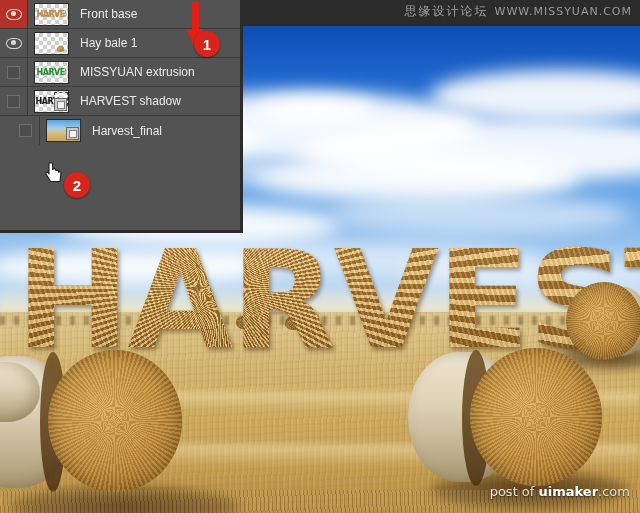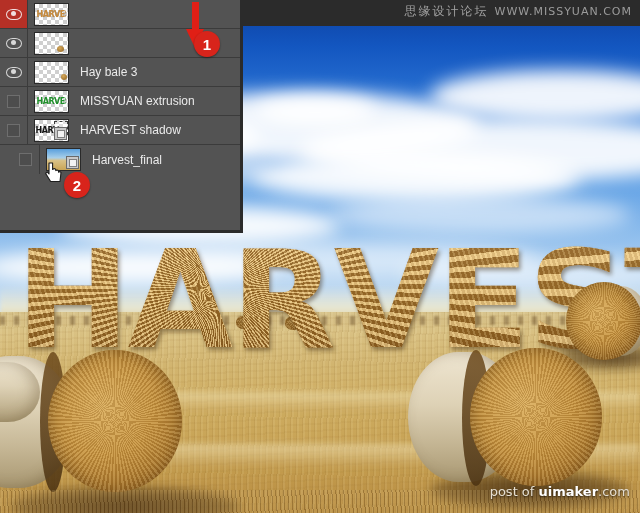--- a/index.html
+++ b/index.html
@@ -297,52 +297,40 @@
         <div class="eye">
             <div class="lid"></div>
             <div class="pupil"></div>
           </div>
       </div>
       <div class="thumbcell">
         <div class="thumb">
           <div class="t-word orange">HARVEST</div>
         </div>
       </div>
+      <div class="lname">Front base</div>
     </div>
 
 
     <div class="row">
       <div class="eyecell">
         <div class="eye">
             <div class="lid"></div>
             <div class="pupil"></div>
           </div>
       </div>
       <div class="thumbcell">
         <div class="thumb">
           <div class="t-blob" style="left:22px;top:13px;width:7px;height:6px;background:radial-gradient(circle at 40% 35%,#d6a95a,#8e601f);"></div>
         </div>
       </div>
-    </div>
-
-
-    <div class="row">
-      <div class="eyecell">
-        <div class="eye">
-            <div class="lid"></div>
-            <div class="pupil"></div>
-          </div>
-      </div>
-      <div class="thumbcell">
-        <div class="thumb">
-          <div class="t-blob" style="left:26px;top:12px;width:6px;height:6px;background:radial-gradient(circle at 40% 35%,#d6a95a,#8e601f);"></div>
-        </div>
-      </div>
-      <div class="lname">Hay bale 3</div>
-    </div>
+      <div class="lname">Hay bale 1</div>
+    </div>
+
+
 
     <div class="row">
       <div class="eyecell">
         <div class="chk"></div>
       </div>
       <div class="thumbcell">
         <div class="thumb">
           <div class="t-word green">HARVEST</div>
         </div>
       </div>

